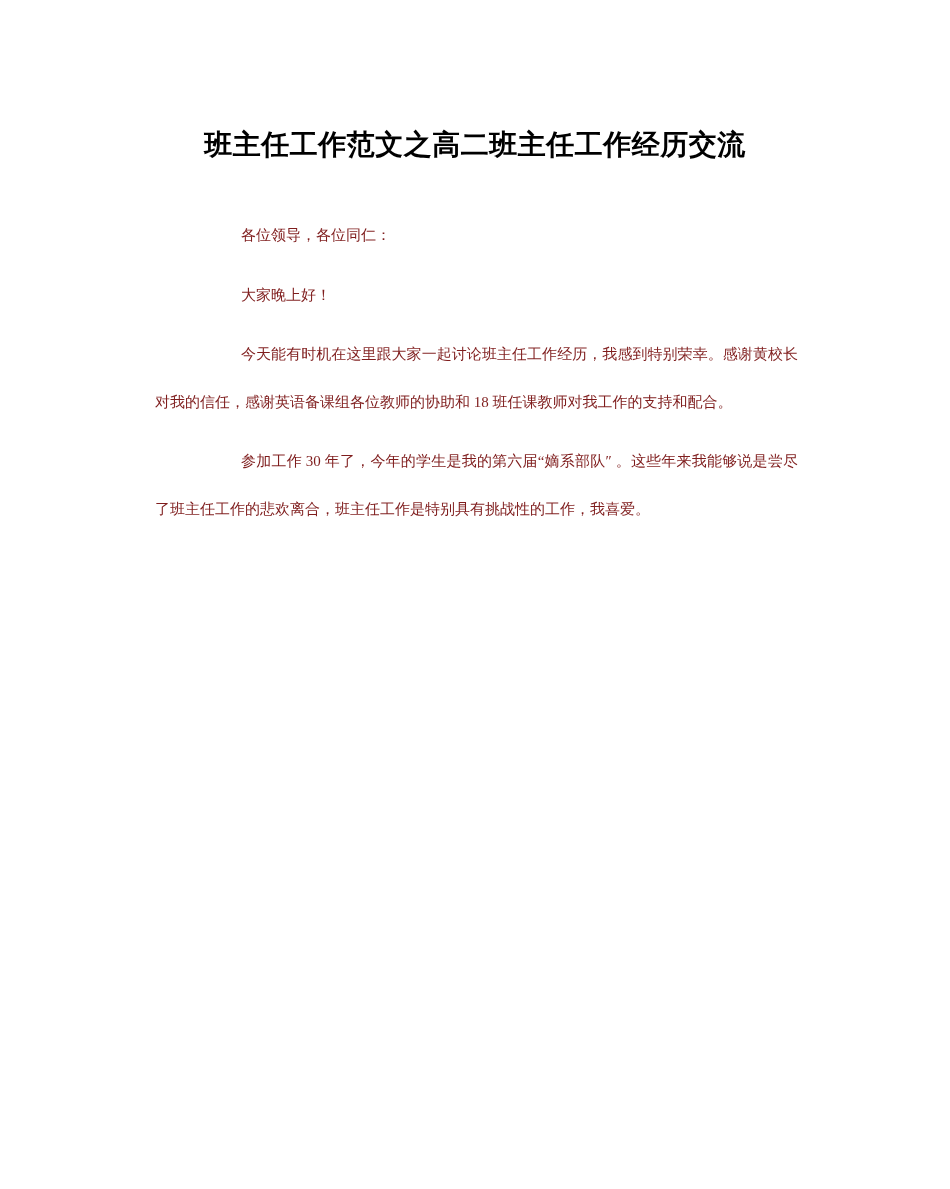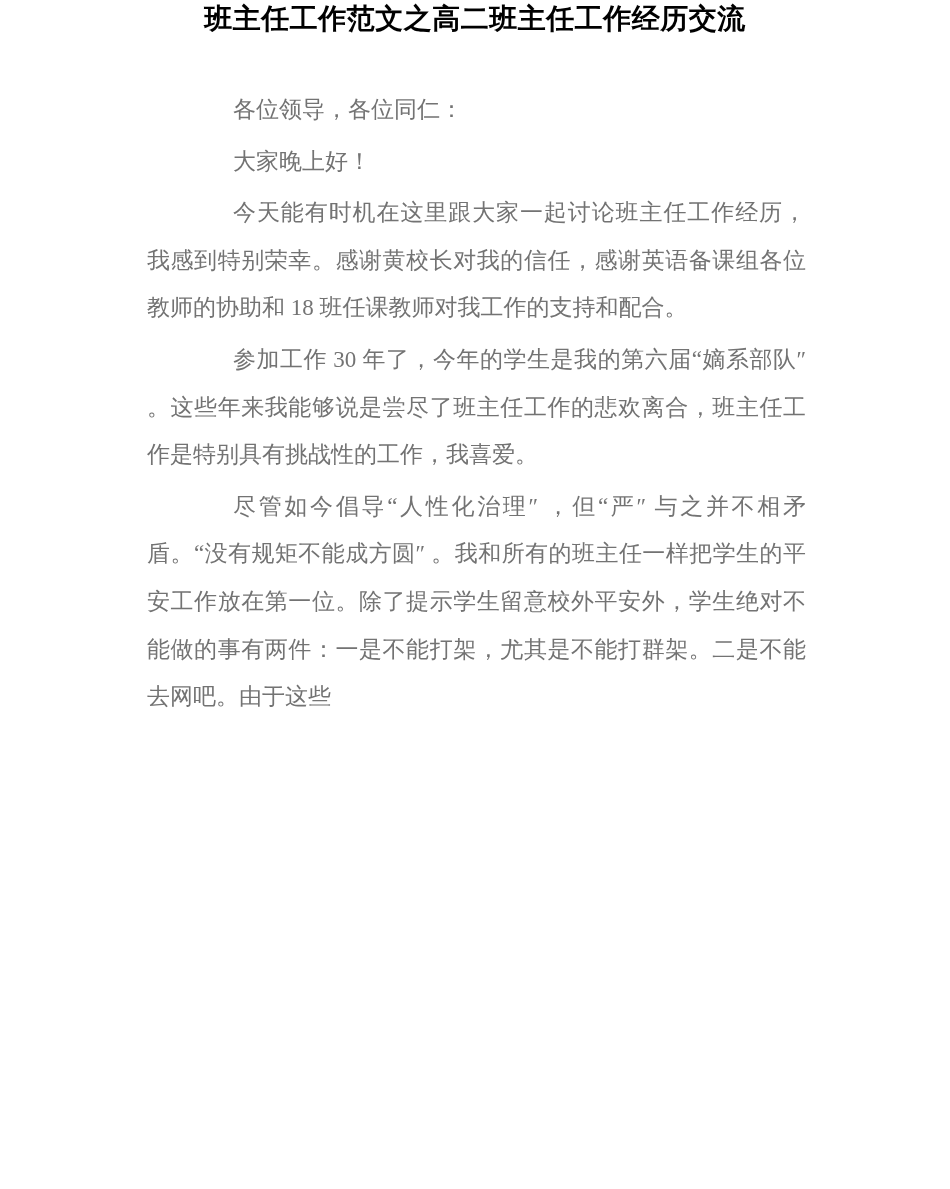--- a/index.html
+++ b/index.html
@@ -11,47 +11,47 @@
     position: relative;
     width: 950px;
     height: 1189px;
     background: #ffffff;
     color: #000000;
     font-family: "Liberation Serif", "DejaVu Serif", serif;
     overflow: hidden;
   }
   .doc-title {
     margin: 0;
+    padding-top: 126px;
     font-size: 28px;
     font-weight: bold;
     line-height: 38px;
     text-align: center;
     letter-spacing: 0.5px;
     color: #000000;
   }
   .doc-body {
     margin-top: 48px;
     margin-left: 143px;
     width: 667px;
   }
   .doc-paragraph {
-    margin: 4px;
-    font-size: 23px;
+    margin: 12px;
+    font-size: 15px;
     line-height: 47.6px;
     text-align: justify;
     text-indent: 86px;
-    color: #737373;
+    color: #7f1d1d;
     word-break: break-all;
   }
 </style>
 </head>
 <body>
 
 <div class="page">
   <h1 class="doc-title">班主任工作范文之高二班主任工作经历交流</h1>
   <div class="doc-body">
       <p class="doc-paragraph">各位领导，各位同仁：</p>
       <p class="doc-paragraph">大家晚上好！</p>
       <p class="doc-paragraph">今天能有时机在这里跟大家一起讨论班主任工作经历，我感到特别荣幸。感谢黄校长对我的信任，感谢英语备课组各位教师的协助和 18 班任课教师对我工作的支持和配合。</p>
       <p class="doc-paragraph">参加工作 30 年了，今年的学生是我的第六届“嫡系部队″ 。这些年来我能够说是尝尽了班主任工作的悲欢离合，班主任工作是特别具有挑战性的工作，我喜爱。</p>
-      <p class="doc-paragraph">尽管如今倡导“人性化治理″ ，但“严″ 与之并不相矛盾。“没有规矩不能成方圆″ 。我和所有的班主任一样把学生的平安工作放在第一位。除了提示学生留意校外平安外，学生绝对不能做的事有两件：一是不能打架，尤其是不能打群架。二是不能去网吧。由于这些</p>
     </div>
 </div>
 
 </body></html>

